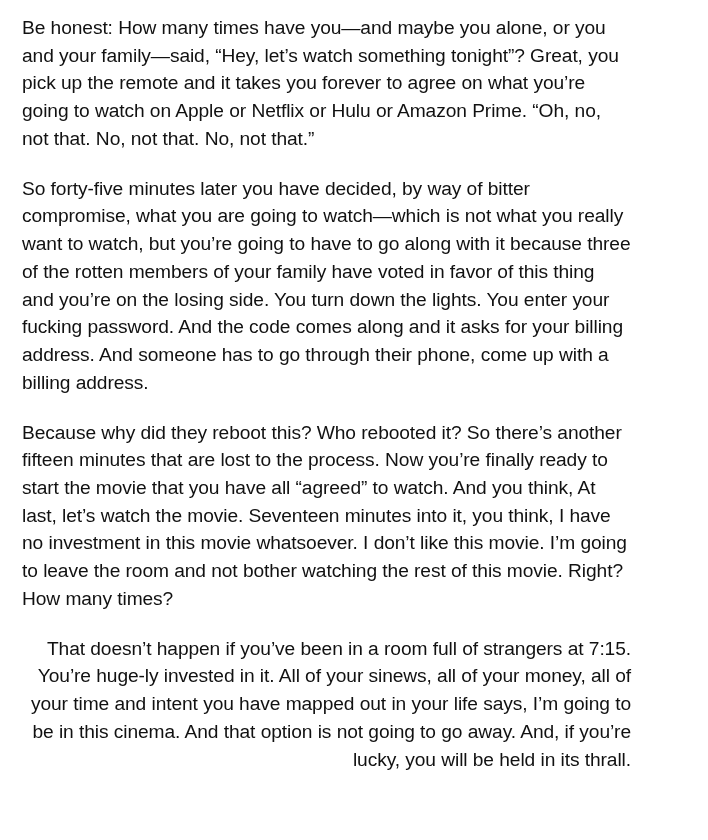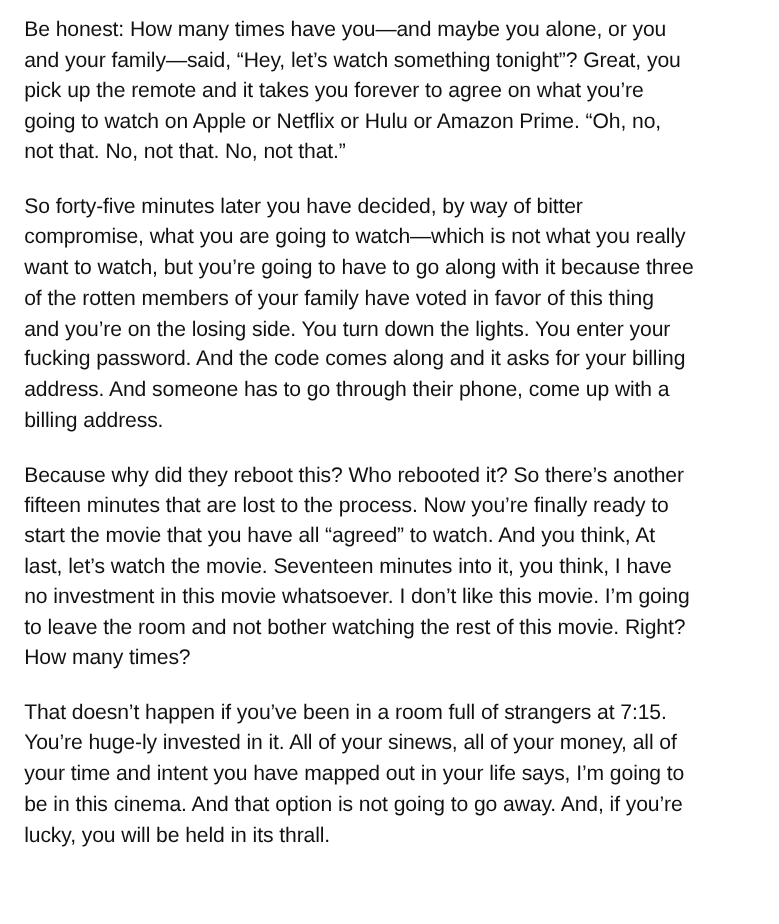--- a/index.html
+++ b/index.html
@@ -29,20 +29,21 @@
     font-size: 19.2px;
     line-height: 1.445;
     letter-spacing: -0.1px;
     color: #111111;
     text-align: left;
     word-spacing: 0.1px;
     font-weight: 400;
   }
   p.para:last-child {
     margin-bottom: 0;
+    text-align: right;
   }
 </style>
 </head>
 <body>
 
 <div class="page">
   <div class="article">
     <p class="para">Be honest: How many times have you—and maybe you alone, or you and your family—said, “Hey, let’s watch something tonight”? Great, you pick up the remote and it takes you forever to agree on what you’re going to watch on Apple or Netflix or Hulu or Amazon Prime. “Oh, no, not that. No, not that. No, not that.”</p>
     <p class="para">So forty-five minutes later you have decided, by way of bitter compromise, what you are going to watch—which is not what you really want to watch, but you’re going to have to go along with it because three of the rotten members of your family have voted in favor of this thing and you’re on the losing side. You turn down the lights. You enter your fucking password. And the code comes along and it asks for your billing address. And someone has to go through their phone, come up with a billing address.</p>
     <p class="para">Because why did they reboot this? Who rebooted it? So there’s another fifteen minutes that are lost to the process. Now you’re finally ready to start the movie that you have all “agreed” to watch. And you think, At last, let’s watch the movie. Seventeen minutes into it, you think, I have no investment in this movie whatsoever. I don’t like this movie. I’m going to leave the room and not bother watching the rest of this movie. Right? How many times?</p>

